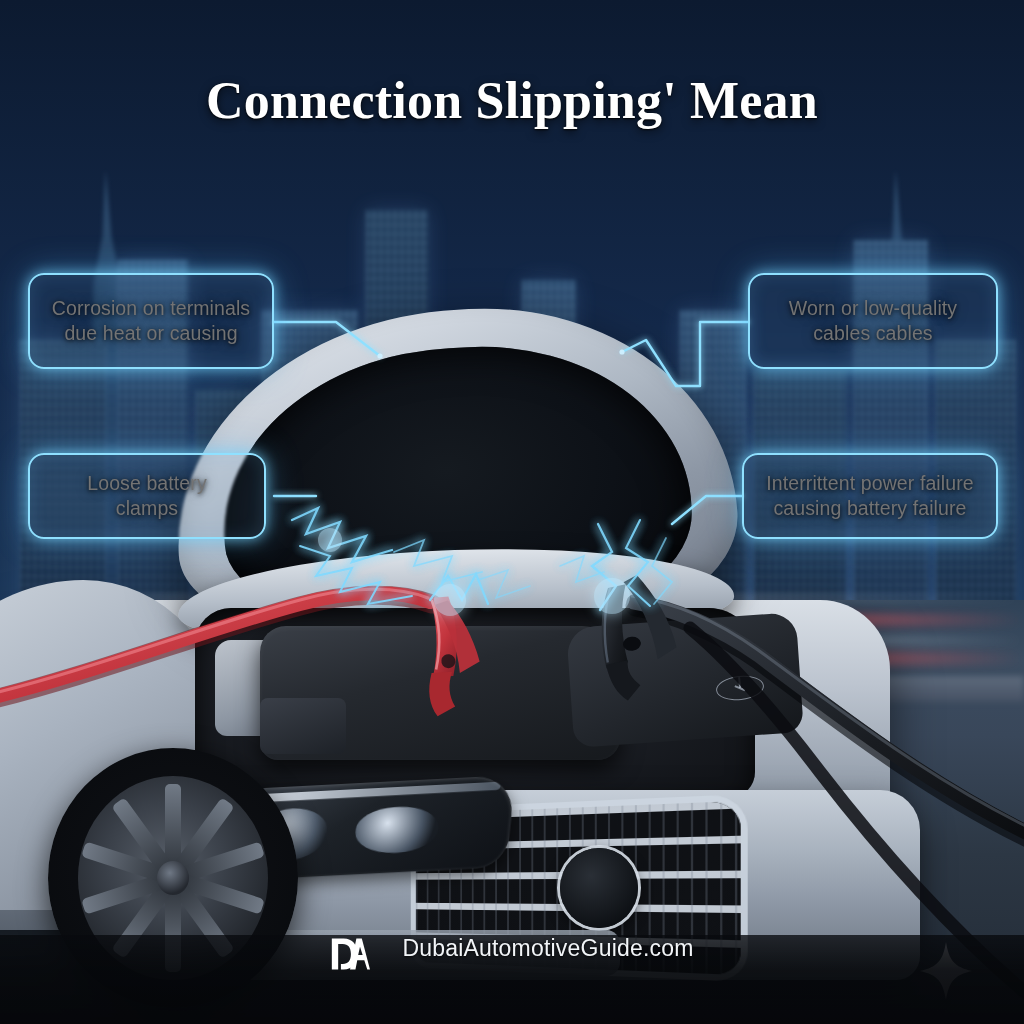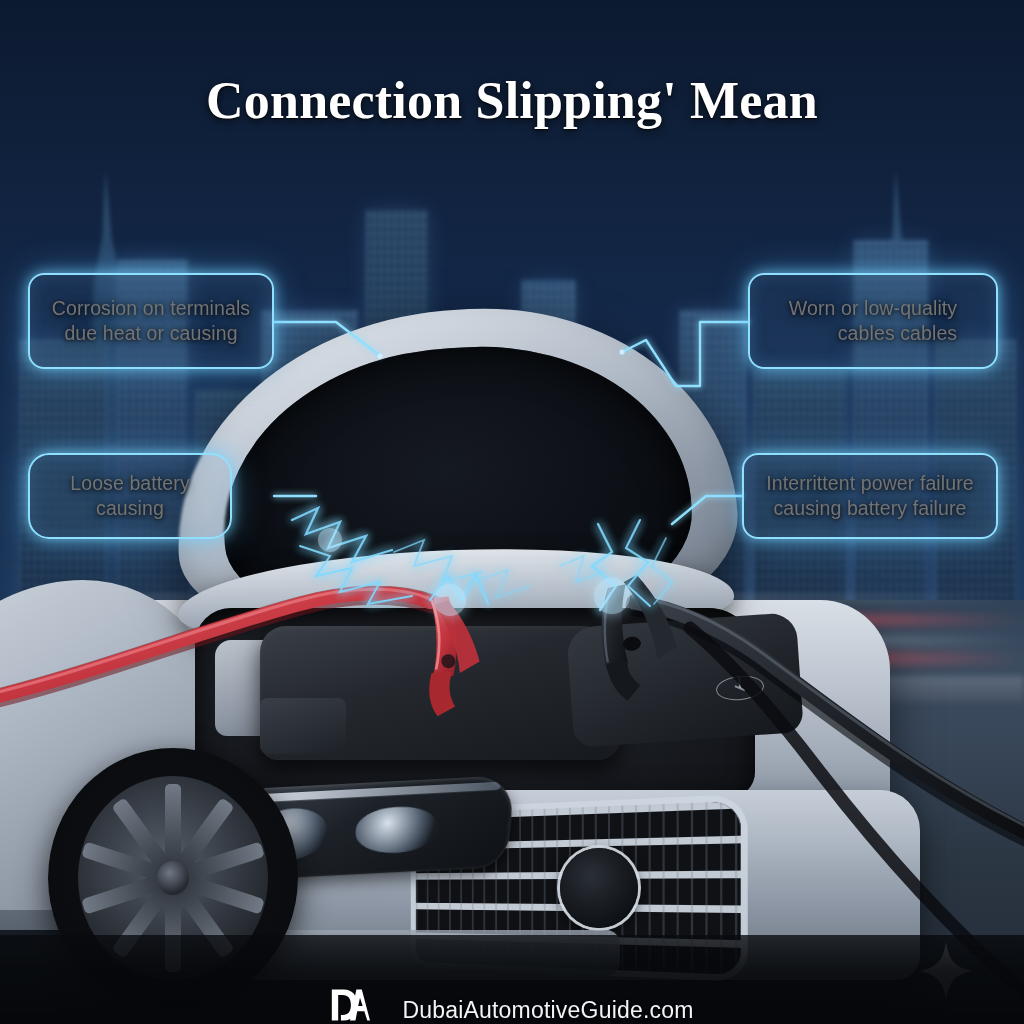--- a/index.html
+++ b/index.html
@@ -203,31 +203,31 @@
     backdrop-filter:blur(1.5px);
     display:flex;align-items:center;justify-content:center;
     text-align:center;padding:8px 14px;
   }
   .callout span{
     color:#737373;font-size:19.5px;line-height:1.28;font-weight:500;
     text-shadow:0 1px 4px rgba(0,0,0,.85), 0 0 12px rgba(0,0,0,.6);
     letter-spacing:.1px;
   }
   #box-tl{left:28px;top:273px;width:246px;height:96px;}
-  #box-tr{left:748px;top:273px;width:250px;height:96px;text-align:right;}
-  #box-bl{left:28px;top:453px;width:204px;height:86px;border-radius:21px;}
+  #box-tr{left:748px;top:273px;width:250px;height:96px;}
+  #box-bl{left:28px;top:453px;width:238px;height:86px;}
   #box-br{left:742px;top:453px;width:256px;height:86px;}
 
   .connector{position:absolute;pointer-events:none;}
 
   
   .footer{
     position:absolute;left:0;right:0;bottom:0;height:89px;
     background:linear-gradient(180deg, rgba(8,10,14,.78) 0%, rgba(6,8,11,.92) 40%, rgba(5,6,9,.97) 100%);
-    display:flex;align-items:flex-end;justify-content:center;gap:32px;
+    display:flex;align-items:flex-start;justify-content:center;gap:32px;
   }
   .logo-mark{width:40px;height:38px;flex:0 0 auto;}
   .footer-text{
     color:#f2f5f8;font-size:23px;font-weight:500;letter-spacing:.2px;
     text-shadow:0 1px 3px rgba(0,0,0,.8);
   }
   .sparkle{position:absolute;right:52px;bottom:24px;width:52px;height:58px;opacity:.92;}
 
   
   .title{
@@ -453,21 +453,21 @@
   <div class="callout" id="box-tr">
     <span>
       <span>Worn or low-quality</span><br>
       <span>cables cables</span>
     </span>
   </div>
 
   <div class="callout" id="box-bl">
     <span>
       <span>Loose battery</span><br>
-      <span>causing</span>
+      <span>clamps</span>
     </span>
   </div>
 
   <div class="callout" id="box-br">
     <span>
       <span>Interrittent power failure</span><br>
       <span>causing battery failure</span>
     </span>
   </div>
 

